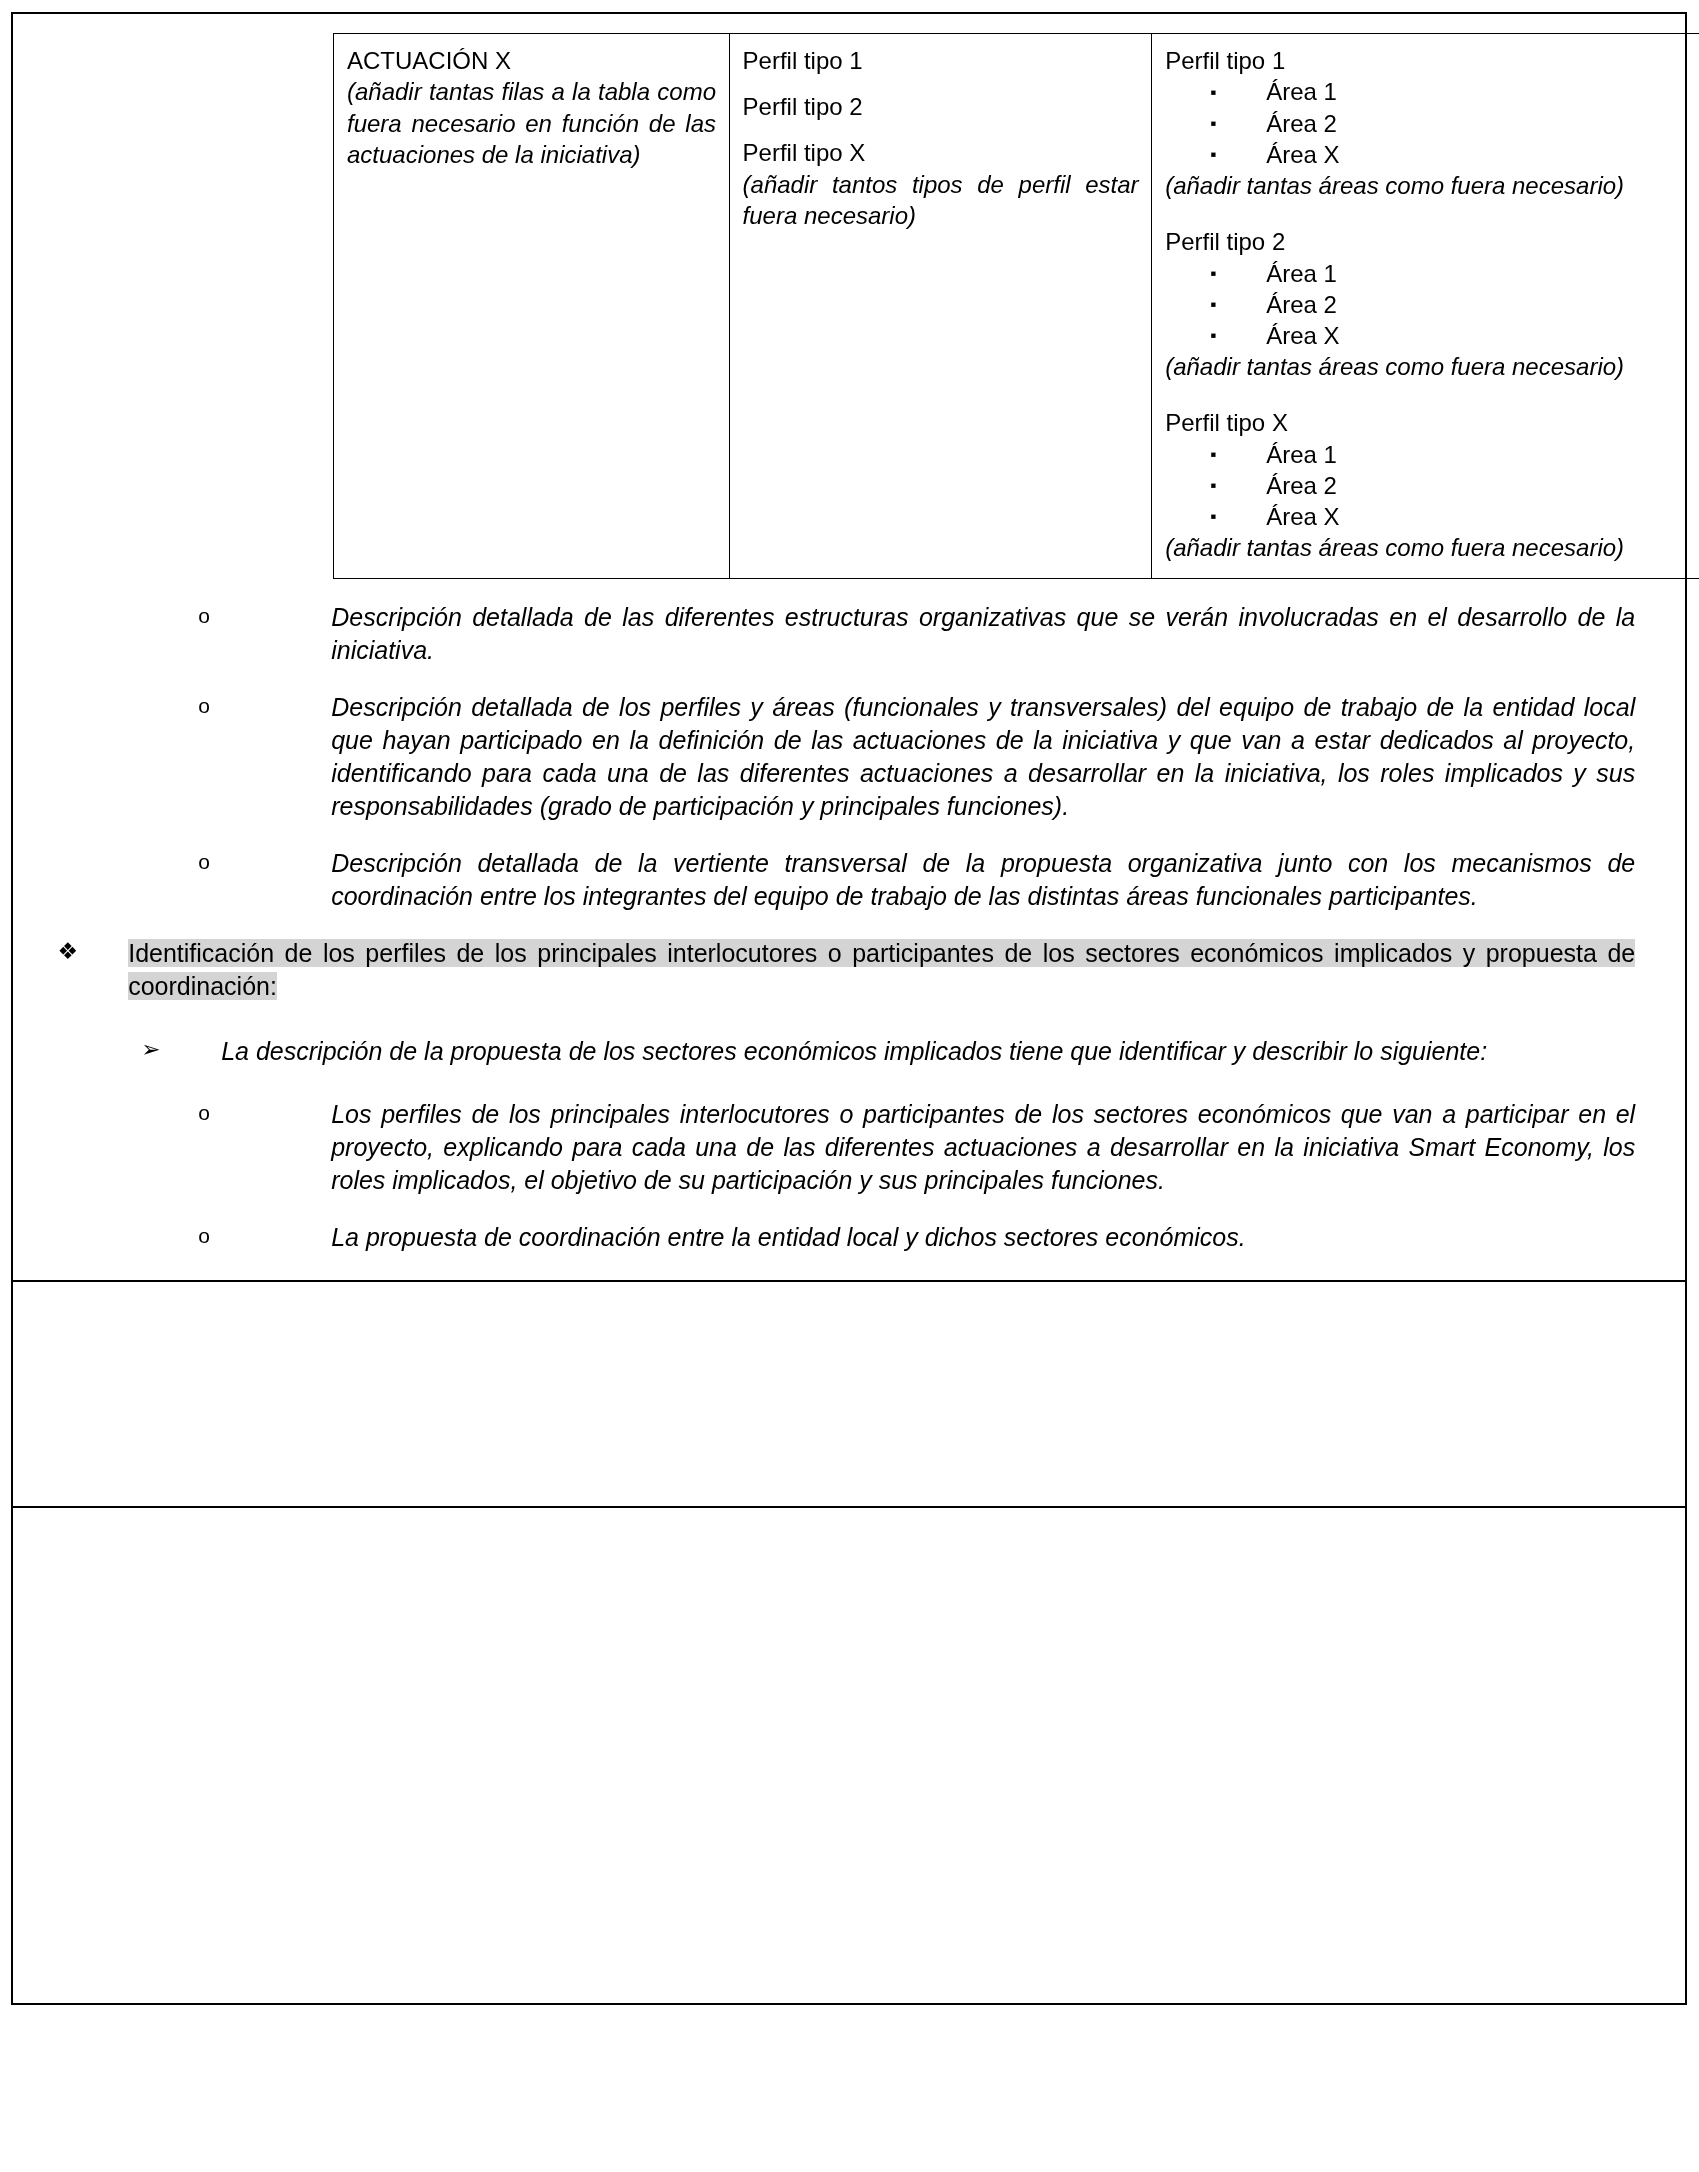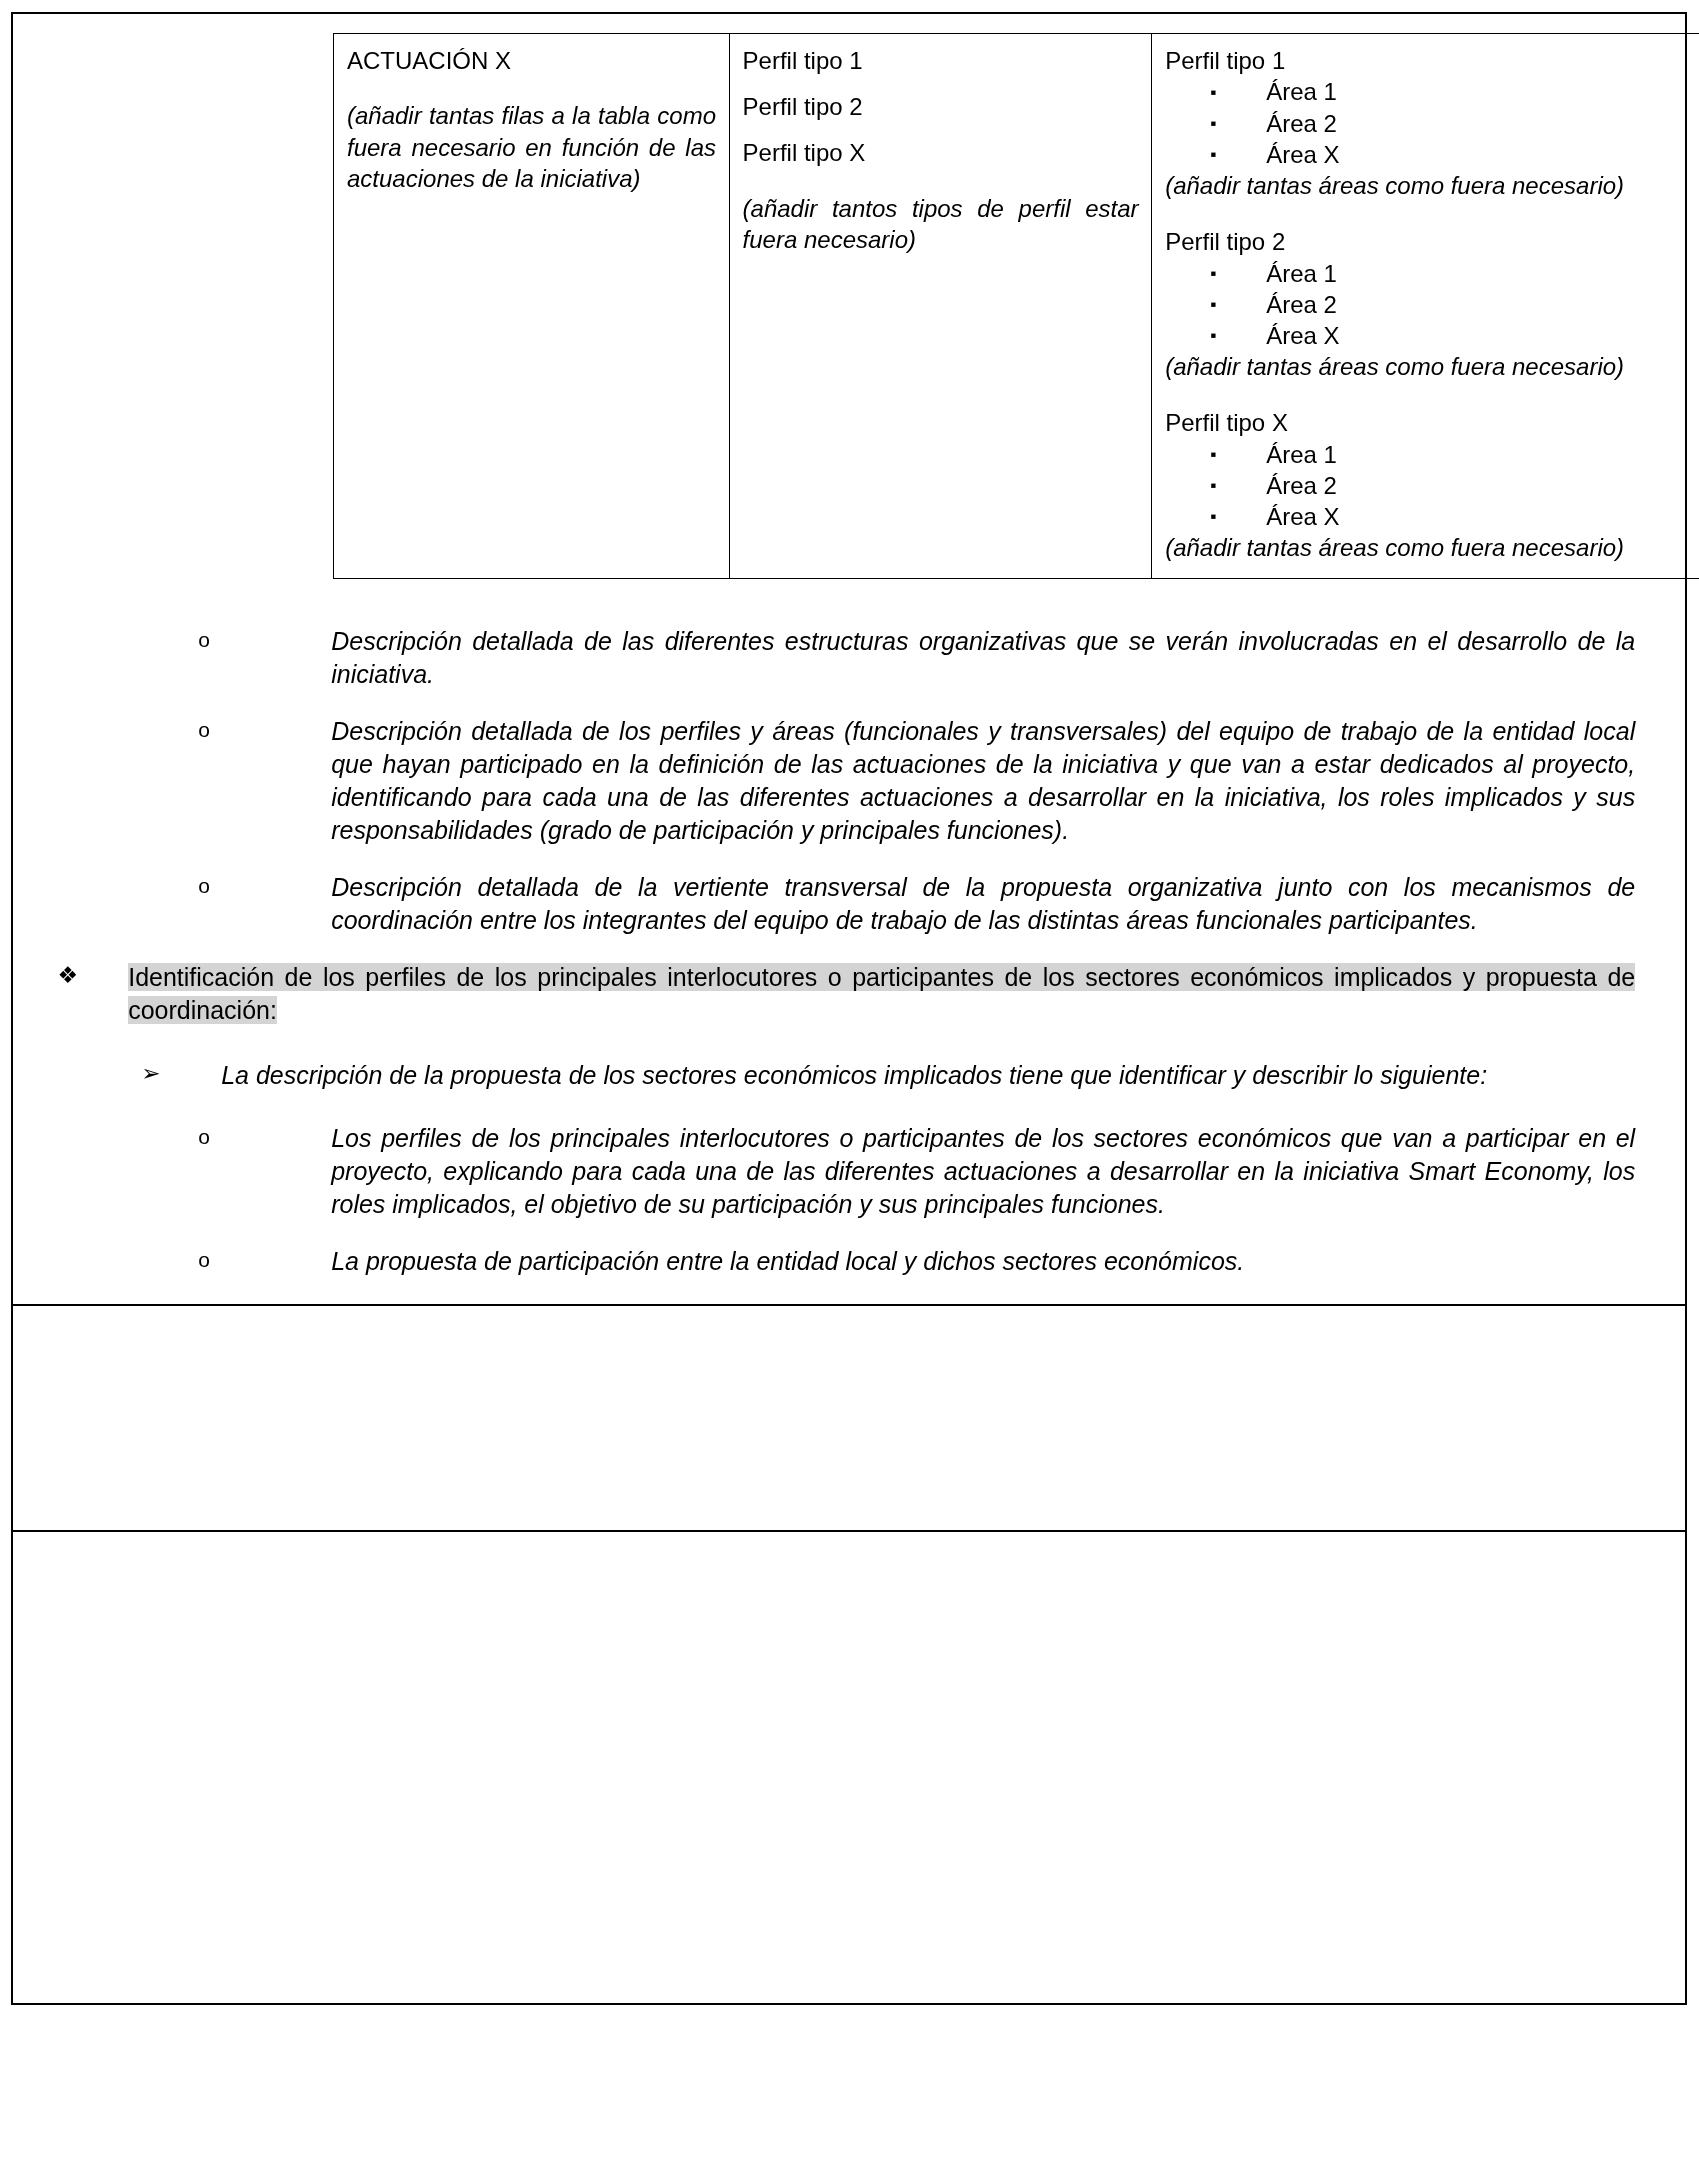--- a/index.html
+++ b/index.html
@@ -58,21 +58,21 @@
     padding: 11.2px 12.8px 14.4px 12.8px;
     font-size: 24px;
     line-height: 1.30;
   }
   .col-a { width: 369px; }
   .col-b { width: 396px; }
   .col-c { width: 540px; }
 
   .plain { font-style: normal; }
   .ital  { font-style: italic; }
-  .just  { text-align: justify; margin-top: 24px; }
+  .just  { text-align: justify; }
   .spacer-line { height: 0.62em; }
 
   .area-list {
     list-style: none;
     margin: 0;
     padding: 0;
   }
   .area-list li {
     position: relative;
     padding-left: 101px;
@@ -310,21 +310,21 @@
           <span class="body">La descripción de la propuesta de los sectores económicos implicados tiene que identificar y describir lo siguiente:</span>
         </div>
 
         <div class="li lvl-o ital just">
           <span class="marker">o</span>
           <span class="body">Los perfiles de los principales interlocutores o participantes de los sectores económicos que van a participar en el proyecto, explicando para cada una de las diferentes actuaciones a desarrollar en la iniciativa Smart Economy, los roles implicados, el objetivo de su participación y sus principales funciones.</span>
         </div>
 
         <div class="li lvl-o ital just" style="margin-bottom:17.6px;">
           <span class="marker">o</span>
-          <span class="body">La propuesta de participación entre la entidad local y dichos sectores económicos.</span>
+          <span class="body">La propuesta de coordinación entre la entidad local y dichos sectores económicos.</span>
         </div>
 
       </div>
     </div>
 
 
     <div class="row-empty"></div>
 
 
   </div>

